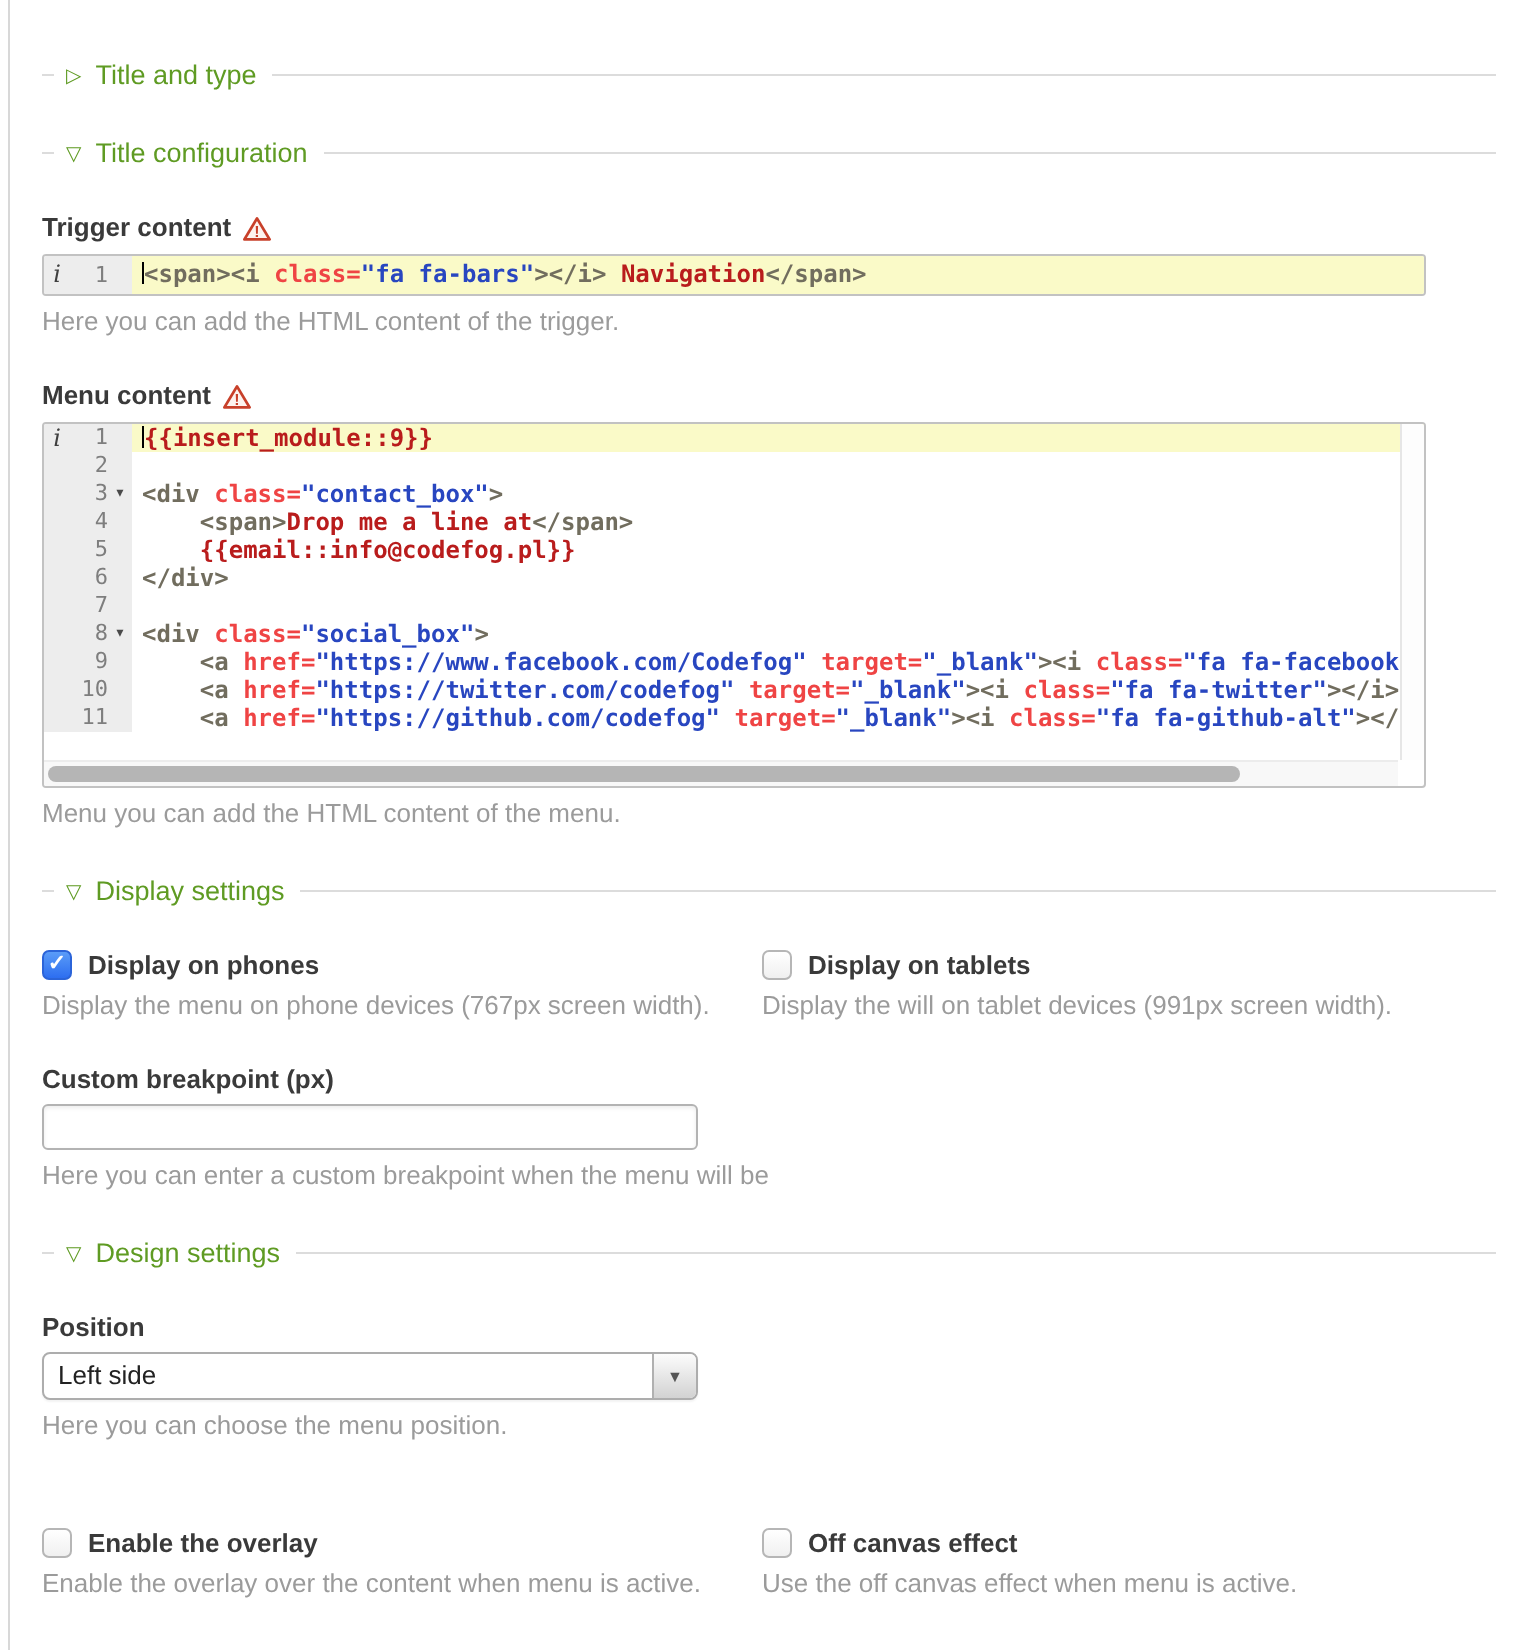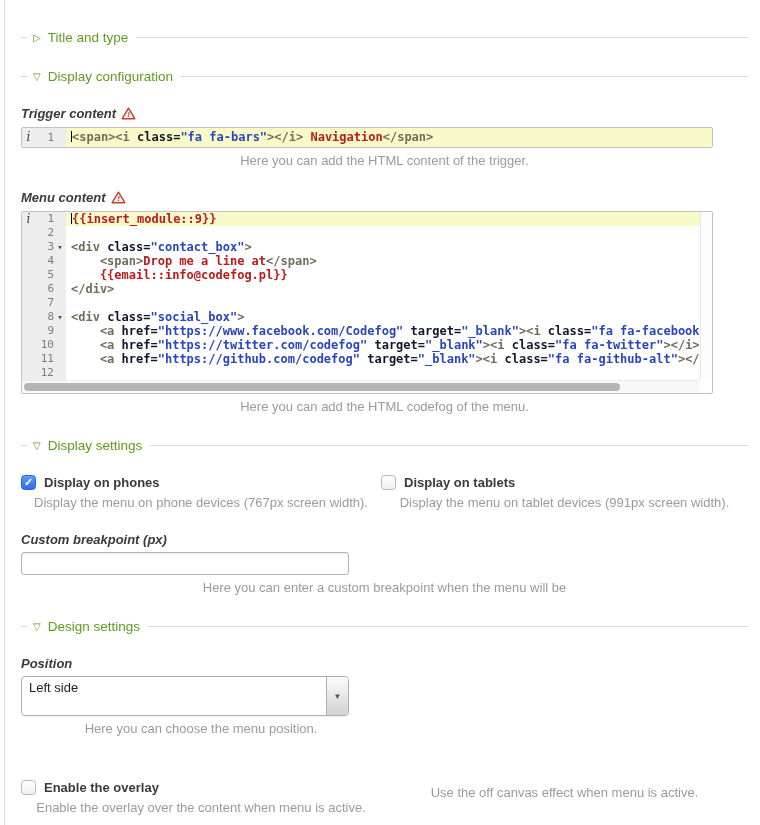--- a/index.html
+++ b/index.html
@@ -30,26 +30,26 @@
     white-space: nowrap;
   }
   .tri { font-size: 10px; margin-right: 7px; position: relative; top: -1px; display:inline-block; }
   .fs-title { margin-top: 8px; }
   .fs-module { margin-top: 24px; }
   .fs-display { margin-top: 28px; }
   .fs-design { margin-top: 34px; }
   
   .lbl {
     font-size: 13px; font-weight: bold; color: #3a3a3a;
-    display: flex; align-items: center; gap: 5px; font-style: italic;
+    display: flex; align-items: flex-end; gap: 5px;
   }
   .help {
     font-size: 13px; color: #9b9b9b;
     margin-top: 5px;
-    white-space: nowrap; overflow: hidden; text-align: center;
+    white-space: nowrap; overflow: hidden;
   }
   .warn { vertical-align: -2px; flex: none; }
   
   .editor {
     border: 1px solid #c2c2c2; border-radius: 2px;
     background: #fff; position: relative; overflow: hidden;
     font-family: "DejaVu Sans Mono", monospace;
     font-size: 12px; font-weight: bold;
     cursor: text;
   }
@@ -64,21 +64,21 @@
     width: 13px; text-align: center;
     font-family: "DejaVu Serif", serif; font-style: italic;
     color: #3f3f3f; font-size: 12px;
   }
   .gnum { width: 19px; text-align: right; }
   .gfold { width: 12px; text-align: center; color: #4a4a4a; font-size: 9px; }
   .codeln { flex: 1; padding-left: 5px; overflow: hidden; }
   .ed-row.active .codeln { background: var(--active-line-bg, #fafac8); }
   .caret { display: inline-block; width: 1px; height: 11px; background: #000; vertical-align: -1px; }
   .tk-tag  { color: var(--code-tag-gray, #716d5e); }
-  .tk-attr { color: #0f172a; }
+  .tk-attr { color: #ef4444; }
   .tk-str  { color: var(--code-string-blue, #2846c0); }
   .tk-txt  { color: #b91c1c; }
   .trigger-ed { height: 21px; width: 692px; margin-top: 6px; }
   .menu-ed { height: 183px; width: 692px; margin-top: 6px; }
   .vtrack {
     position: absolute; top: 0; right: 0; bottom: 13px; width: 12px;
     background: #fdfdfd; border-left: 1px solid #e6e6e6;
   }
   .htrack {
     position: absolute; left: 0; right: 13px; bottom: 0; height: 13px;
@@ -109,21 +109,21 @@
   }
   .cb-lbl { font-weight: bold; font-size: 13px; color: #3a3a3a; }
   .txt {
     display: block; height: 23px; border: 1px solid #b3b3b3; border-radius: 3px;
     background: #fff; box-shadow: inset 0 1px 2px rgba(0,0,0,.08);
     font-family: "Liberation Sans", sans-serif; font-size: 13px;
     padding: 0 6px; margin-top: 5px; outline: none;
   }
   .w328 { width: 328px; } .w320 { width: 320px; }
   .select {
-    width: 328px; height: 40px; margin-top: 5px;
+    width: 328px; height: 24px; margin-top: 5px;
     border: 1px solid #adadad; border-radius: 4px;
     background: #fff; display: flex; align-items: stretch;
     overflow: hidden; cursor: default;
     box-shadow: 0 1px 1px rgba(0,0,0,.05);
   }
   .sel-val { flex: 1; font-size: 13px; color: #222; line-height: 22px; padding-left: 7px; }
   .sel-btn {
     flex: 0 0 22px; border-left: 1px solid #b0b0b0;
     background: linear-gradient(#fcfcfc, #d2d2d2);
     display: flex; align-items: center; justify-content: center;
@@ -136,21 +136,21 @@
 <div class="page">
 
   <fieldset class="fs fs-title">
     <legend>
       <span class="tri">▷</span><span>Title and type</span>
     </legend>
   </fieldset>
 
   <fieldset class="fs fs-module">
     <legend>
-      <span class="tri">▽</span><span>Display configuration</span>
+      <span class="tri">▽</span><span>Title configuration</span>
     </legend>
 
     <div class="mt22">
       <h3 class="lbl">
         <span>Trigger content</span>
         <svg class="warn" width="15" height="13" viewBox="0 0 15 13">
           <path d="M7.5 1.2 L13.8 11.7 L1.2 11.7 Z" fill="#fdf3ef" stroke="#c8402a" stroke-width="1.4" stroke-linejoin="round"></path>
           <text x="7.5" y="10.4" text-anchor="middle" font-size="8" font-weight="bold" fill="#c8402a">!</text>
         </svg>
       </h3>
@@ -174,28 +174,27 @@
             <div class="ed-row"><div class="gut"><span class="ginfo"></span><span class="gnum">2</span><span class="gfold"></span></div><div class="codeln"></div></div>
             <div class="ed-row"><div class="gut"><span class="ginfo"></span><span class="gnum">3</span><span class="gfold">▾</span></div><div class="codeln"><span class="tk-tag">&lt;div </span><span class="tk-attr">class=</span><span class="tk-str">"contact_box"</span><span class="tk-tag">&gt;</span></div></div>
             <div class="ed-row"><div class="gut"><span class="ginfo"></span><span class="gnum">4</span><span class="gfold"></span></div><div class="codeln"><span class="tk-tag">    &lt;span&gt;</span><span class="tk-txt">Drop me a line at</span><span class="tk-tag">&lt;/span&gt;</span></div></div>
             <div class="ed-row"><div class="gut"><span class="ginfo"></span><span class="gnum">5</span><span class="gfold"></span></div><div class="codeln"><span class="tk-txt">    {{email::info@codefog.pl}}</span></div></div>
             <div class="ed-row"><div class="gut"><span class="ginfo"></span><span class="gnum">6</span><span class="gfold"></span></div><div class="codeln"><span class="tk-tag">&lt;/div&gt;</span></div></div>
             <div class="ed-row"><div class="gut"><span class="ginfo"></span><span class="gnum">7</span><span class="gfold"></span></div><div class="codeln"></div></div>
             <div class="ed-row"><div class="gut"><span class="ginfo"></span><span class="gnum">8</span><span class="gfold">▾</span></div><div class="codeln"><span class="tk-tag">&lt;div </span><span class="tk-attr">class=</span><span class="tk-str">"social_box"</span><span class="tk-tag">&gt;</span></div></div>
             <div class="ed-row"><div class="gut"><span class="ginfo"></span><span class="gnum">9</span><span class="gfold"></span></div><div class="codeln"><span class="tk-tag">    &lt;a </span><span class="tk-attr">href=</span><span class="tk-str">"https://www.facebook.com/Codefog"</span><span class="tk-attr"> target=</span><span class="tk-str">"_blank"</span><span class="tk-tag">&gt;&lt;i </span><span class="tk-attr">class=</span><span class="tk-str">"fa fa-facebook"</span><span class="tk-tag">&gt;&lt;/i&gt;&lt;/a&gt;</span></div></div>
             <div class="ed-row"><div class="gut"><span class="ginfo"></span><span class="gnum">10</span><span class="gfold"></span></div><div class="codeln"><span class="tk-tag">    &lt;a </span><span class="tk-attr">href=</span><span class="tk-str">"https://twitter.com/codefog"</span><span class="tk-attr"> target=</span><span class="tk-str">"_blank"</span><span class="tk-tag">&gt;&lt;i </span><span class="tk-attr">class=</span><span class="tk-str">"fa fa-twitter"</span><span class="tk-tag">&gt;&lt;/i&gt;&lt;/a&gt;</span></div></div>
             <div class="ed-row"><div class="gut"><span class="ginfo"></span><span class="gnum">11</span><span class="gfold"></span></div><div class="codeln"><span class="tk-tag">    &lt;a </span><span class="tk-attr">href=</span><span class="tk-str">"https://github.com/codefog"</span><span class="tk-attr"> target=</span><span class="tk-str">"_blank"</span><span class="tk-tag">&gt;&lt;i </span><span class="tk-attr">class=</span><span class="tk-str">"fa fa-github-alt"</span><span class="tk-tag">&gt;&lt;/i&gt;&lt;/a&gt;</span></div></div>
-            <div class="ed-row"><div class="gut"><span class="ginfo"></span><span class="gnum">12</span><span class="gfold"></span></div><div class="codeln"></div></div>
           </div>
         <div class="vtrack"></div>
         <div class="htrack">
           <div class="hthumb"></div>
         </div>
       </div>
-      <p class="help">Here you can add the HTML codefog of the menu.</p>
+      <p class="help">Menu you can add the HTML content of the menu.</p>
     </div>
   </fieldset>
 
   <fieldset class="fs fs-display">
     <legend>
       <span class="tri">▽</span><span>Display settings</span>
     </legend>
 
     <div class="cols mt22">
       <div>
@@ -203,21 +202,21 @@
           <span class="cb checked"></span>
           <span class="cb-lbl">Display on phones</span>
         </div>
         <p class="help">Display the menu on phone devices (767px screen width).</p>
       </div>
       <div>
         <div class="cb-row">
           <span class="cb"></span>
           <span class="cb-lbl">Display on tablets</span>
         </div>
-        <p class="help">Display the menu on tablet devices (991px screen width).</p>
+        <p class="help">Display the will on tablet devices (991px screen width).</p>
       </div>
     </div>
 
     <div class="mt22">
       <h3 class="lbl">
           <span>Custom breakpoint (px)</span>
         </h3>
       <input type="text" class="txt w328" value="" style="">
       <p class="help">Here you can enter a custom breakpoint when the menu will be</p>
     </div>
@@ -245,20 +244,24 @@
 
     <div class="cols mt30">
       <div>
         <div class="cb-row">
           <span class="cb"></span>
           <span class="cb-lbl">Enable the overlay</span>
         </div>
         <p class="help">Enable the overlay over the content when menu is active.</p>
       </div>
       <div>
+        <div class="cb-row">
+          <span class="cb"></span>
+          <span class="cb-lbl">Off canvas effect</span>
+        </div>
         <p class="help">Use the off canvas effect when menu is active.</p>
       </div>
     </div>
 
     <div class="cols mt30">
       <div>
         <div class="cb-row">
           <span class="cb"></span>
           <span class="cb-lbl">Enable animation</span>
         </div>

